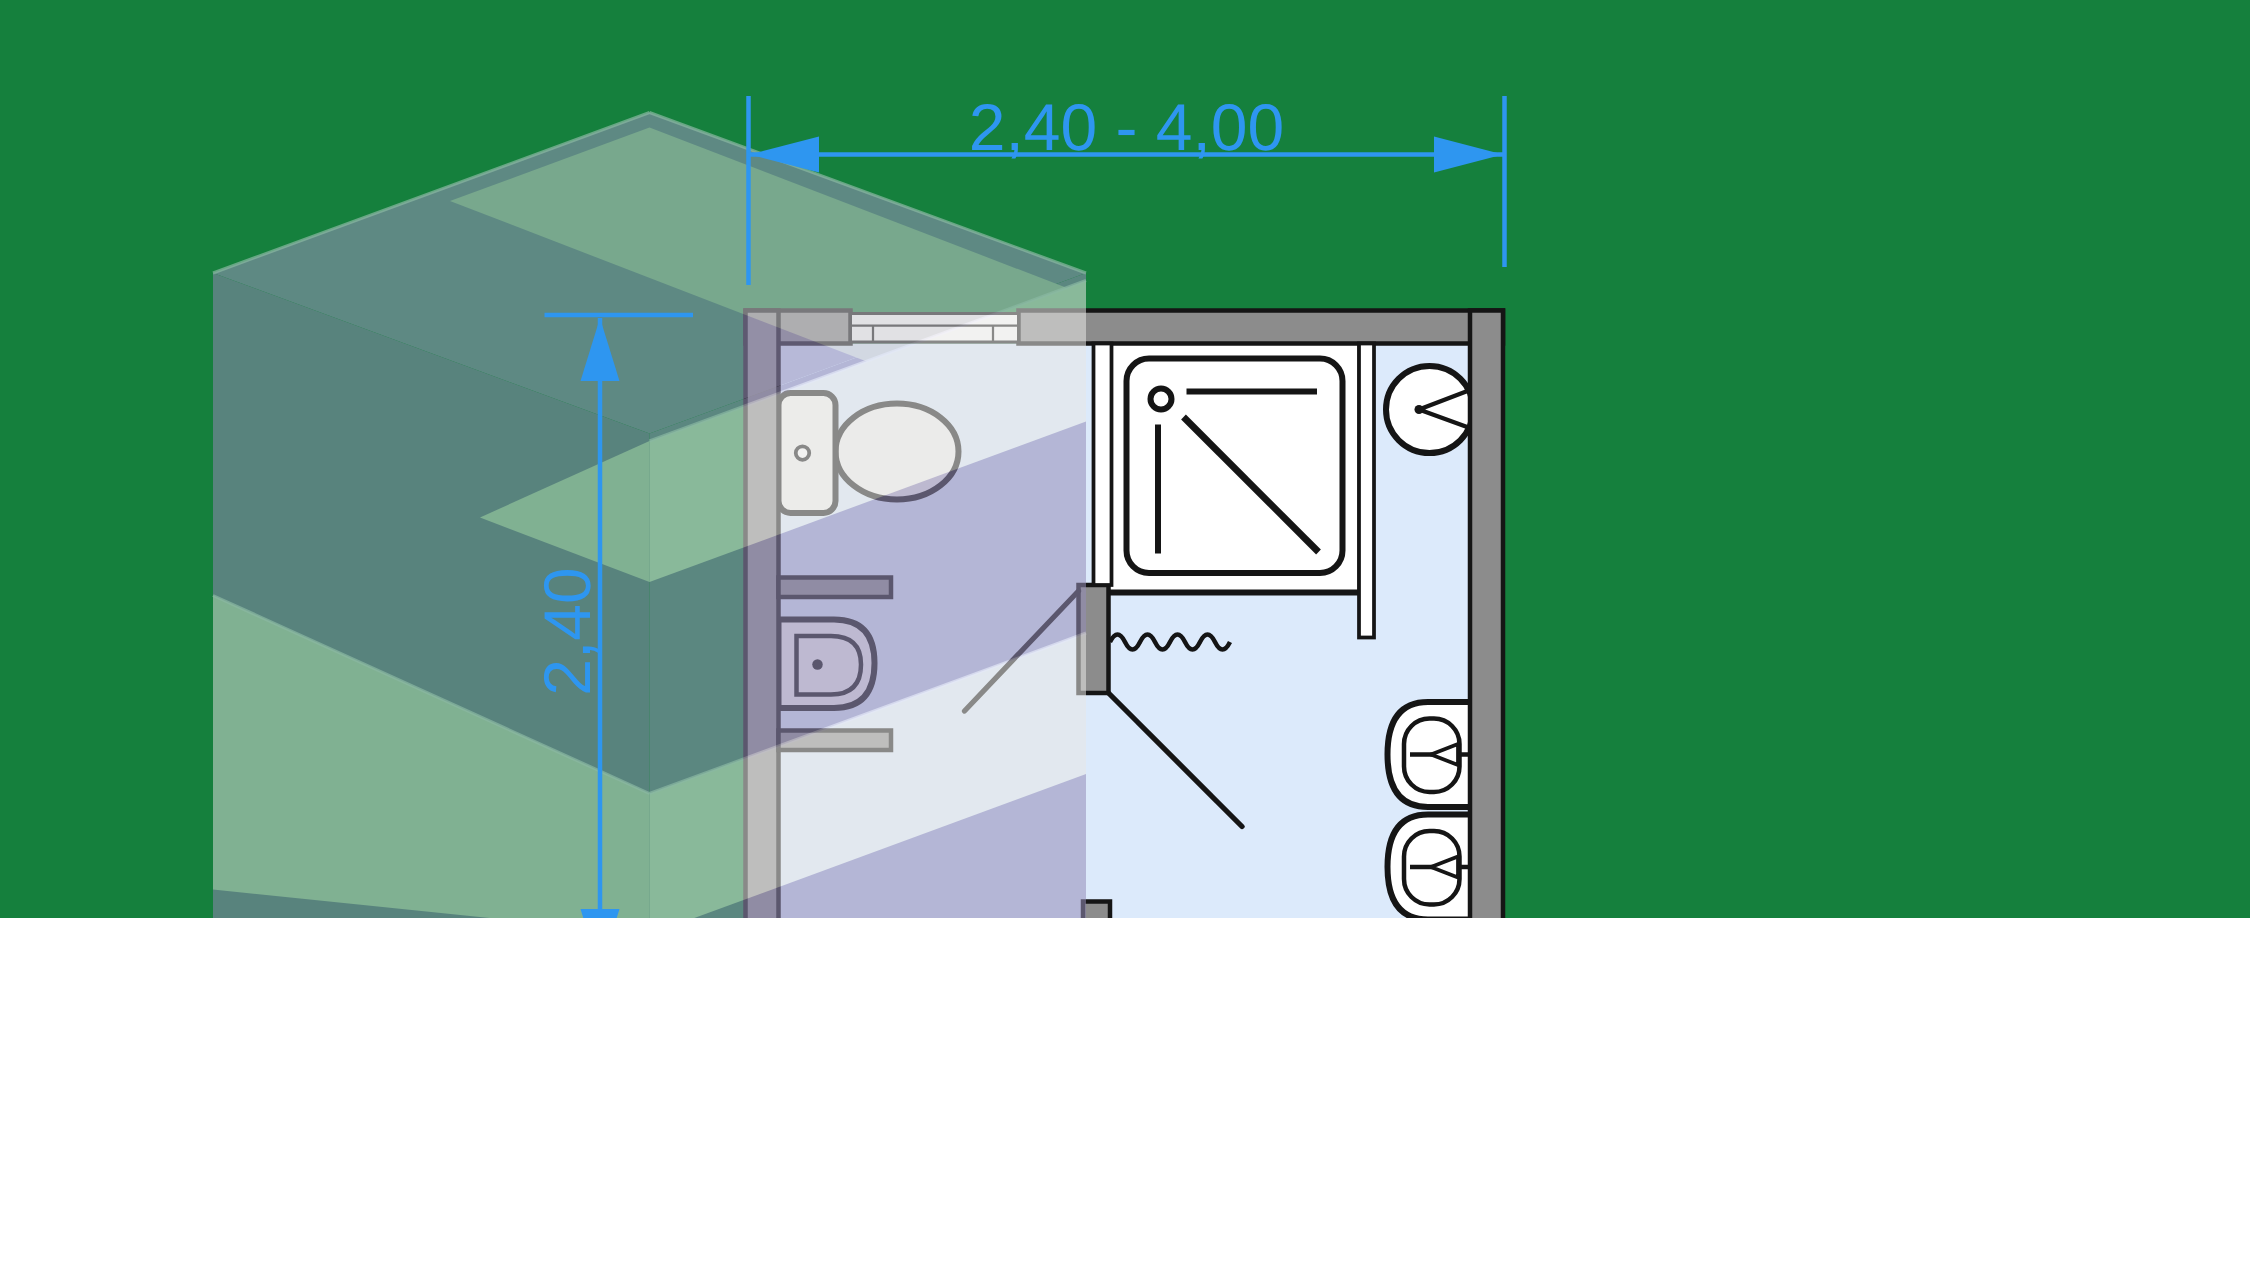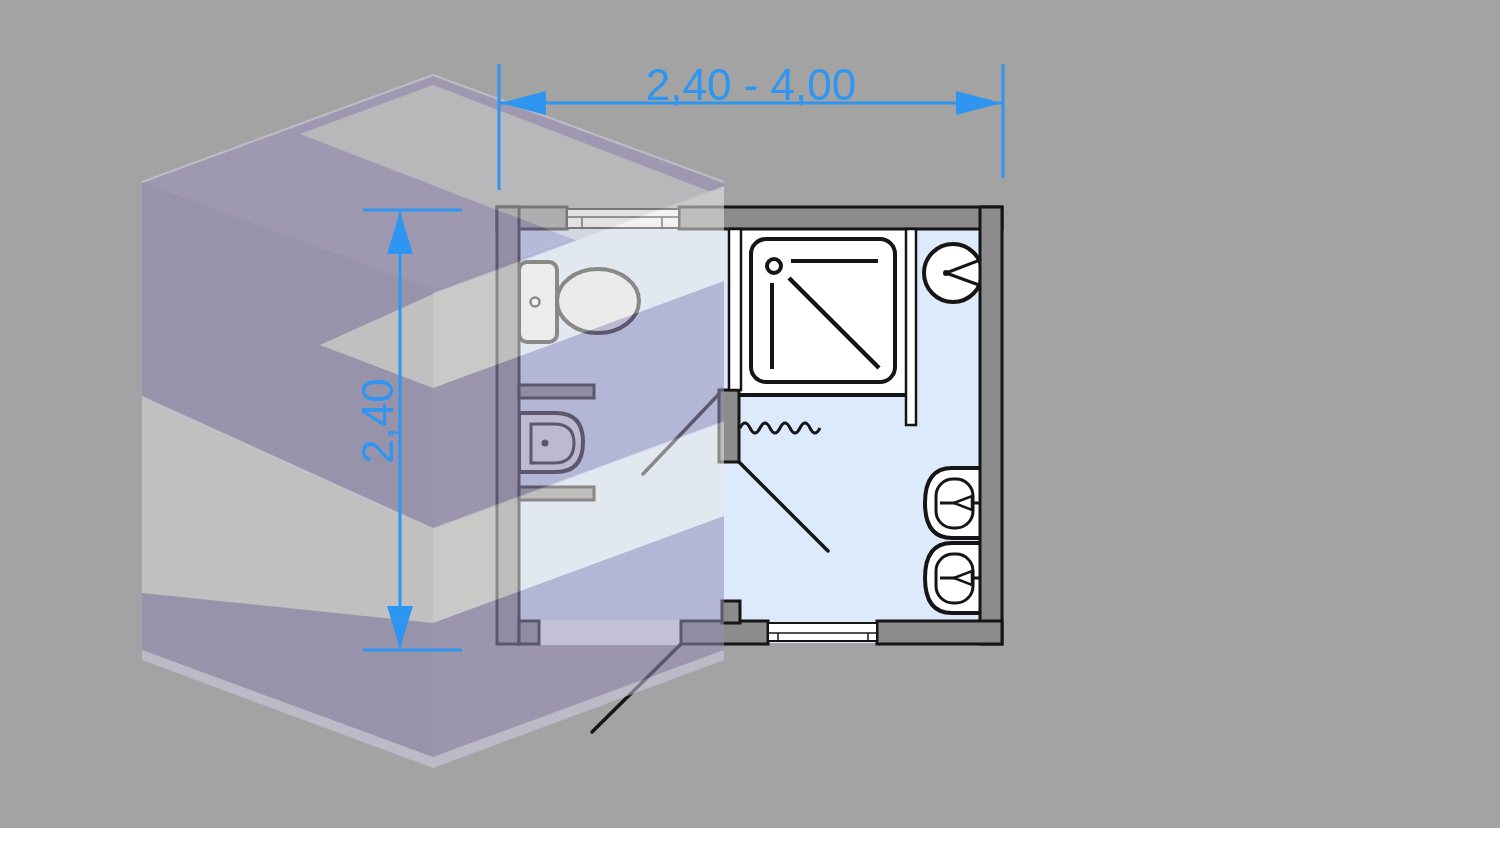--- a/index.html
+++ b/index.html
@@ -1,16 +1,16 @@
 <!DOCTYPE html>
 <html><head>
 <meta charset="utf-8">
 <style>
   html,body{margin:0;padding:0;background:#ffffff;}
-  #stage{position:relative;width:1500px;height:828px;background:#a3a3a3;overflow:hidden;
+  #stage{position:relative;width:1500px;height:612px;background:#15803d;overflow:hidden;
          font-family:"Liberation Sans", sans-serif;}
   svg{display:block;}
   text.dim{font-family:"Liberation Sans", sans-serif;font-weight:400;}
 </style>
 </head>
 <body>
 
 <div id="stage">
 <svg width="1500" height="844" viewBox="0 0 1500 844" xmlns="http://www.w3.org/2000/svg">
 

